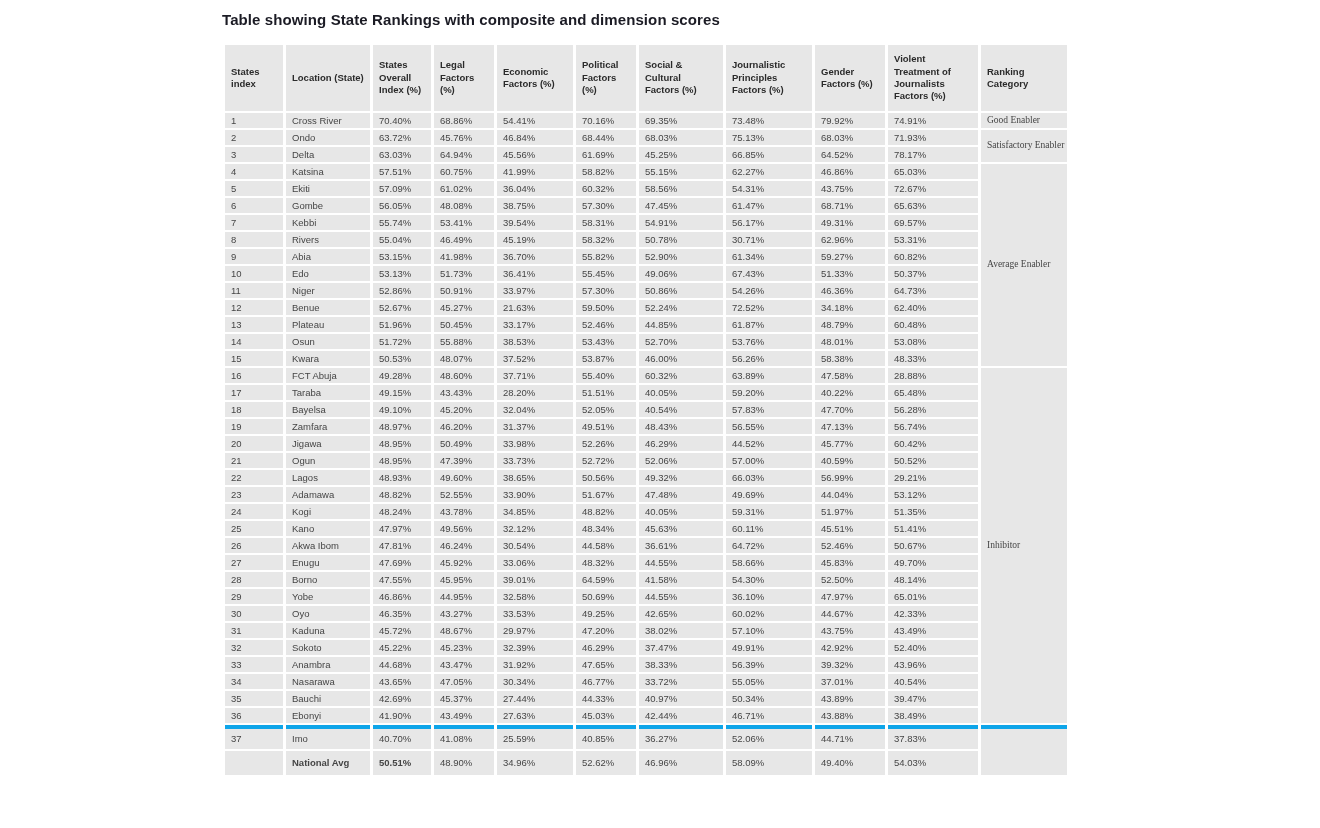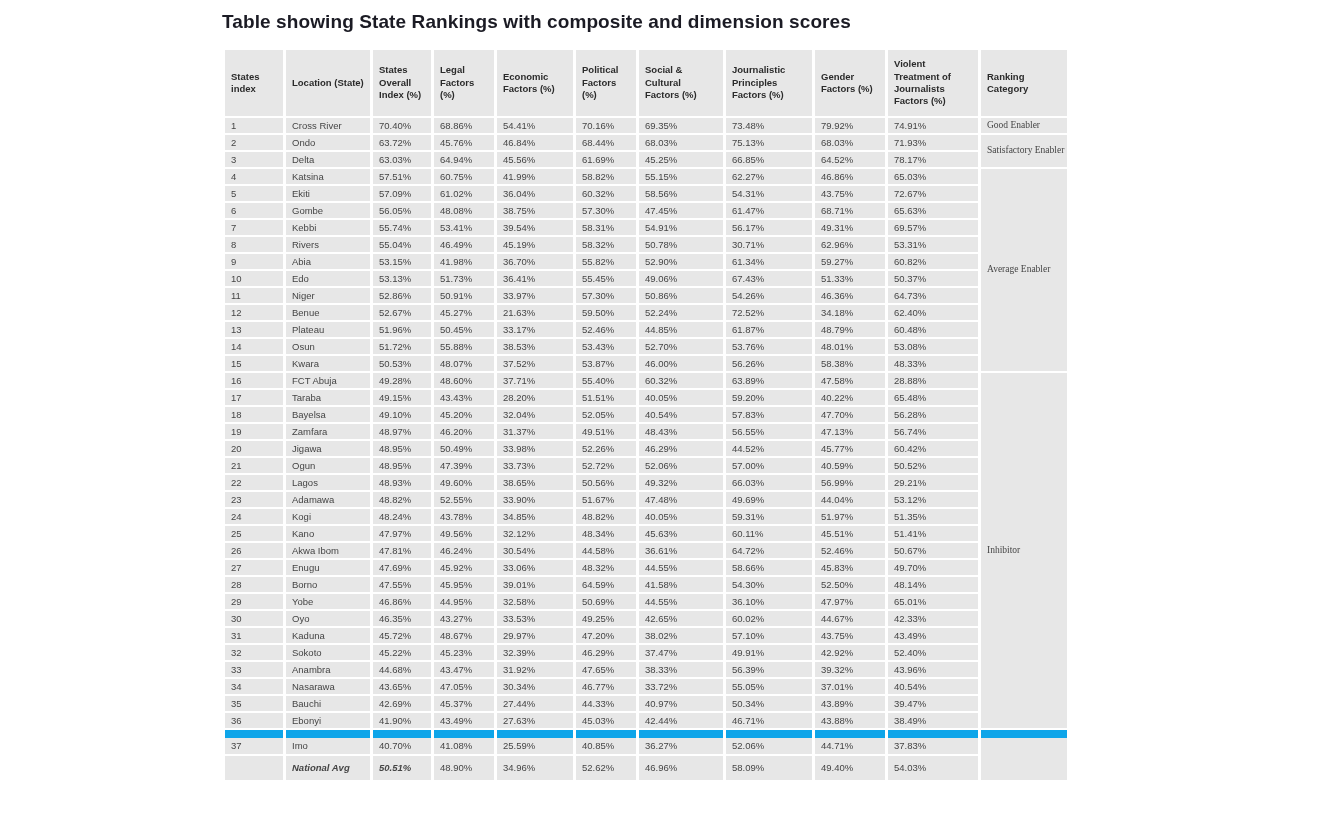--- a/index.html
+++ b/index.html
@@ -8,21 +8,21 @@
     background: #ffffff;
     font-family: "Liberation Sans", "DejaVu Sans", sans-serif;
     overflow: hidden;
   }
   .page-wrap {
     position: absolute;
     left: 222px; top: 11px;
     width: 850px;
   }
   .doc-title {
-    font-size: 19px;
+    font-size: 15px;
     font-weight: 700;
     color: #1b1b24;
     letter-spacing: 0.1px;
     margin-bottom: 15px;
   }
   table.rank-table {
     table-layout: fixed;
     border-collapse: separate;
     border-spacing: 3px 2px;
     width: 848px;
@@ -47,23 +47,23 @@
     padding: 4px 6px;
   }
   table.rank-table td { height: 15px; }
   td.cat-cell {
     vertical-align: top;
     padding-top: 4px;
     white-space: normal;
     line-height: 1.25;
     font-family: Liberation Serif, serif;
   }
-  tr.gap-before td { border-top: 8px solid #0ea5e9; }
+  tr.gap-before td { border-top: 4px solid #0ea5e9; }
   tr.tall td { height: 24px; }
-  td.bold { font-weight: 700; color: #2b2b2b; font-style: italic; }
+  td.bold { font-weight: 700; color: #2b2b2b; }
 </style>
 </head>
 <body>
 
 <div class="page-wrap">
   <div class="doc-title">Table showing State Rankings with composite and dimension scores</div>
 
   <table class="rank-table">
     <colgroup>
       <col style="width:58px">

